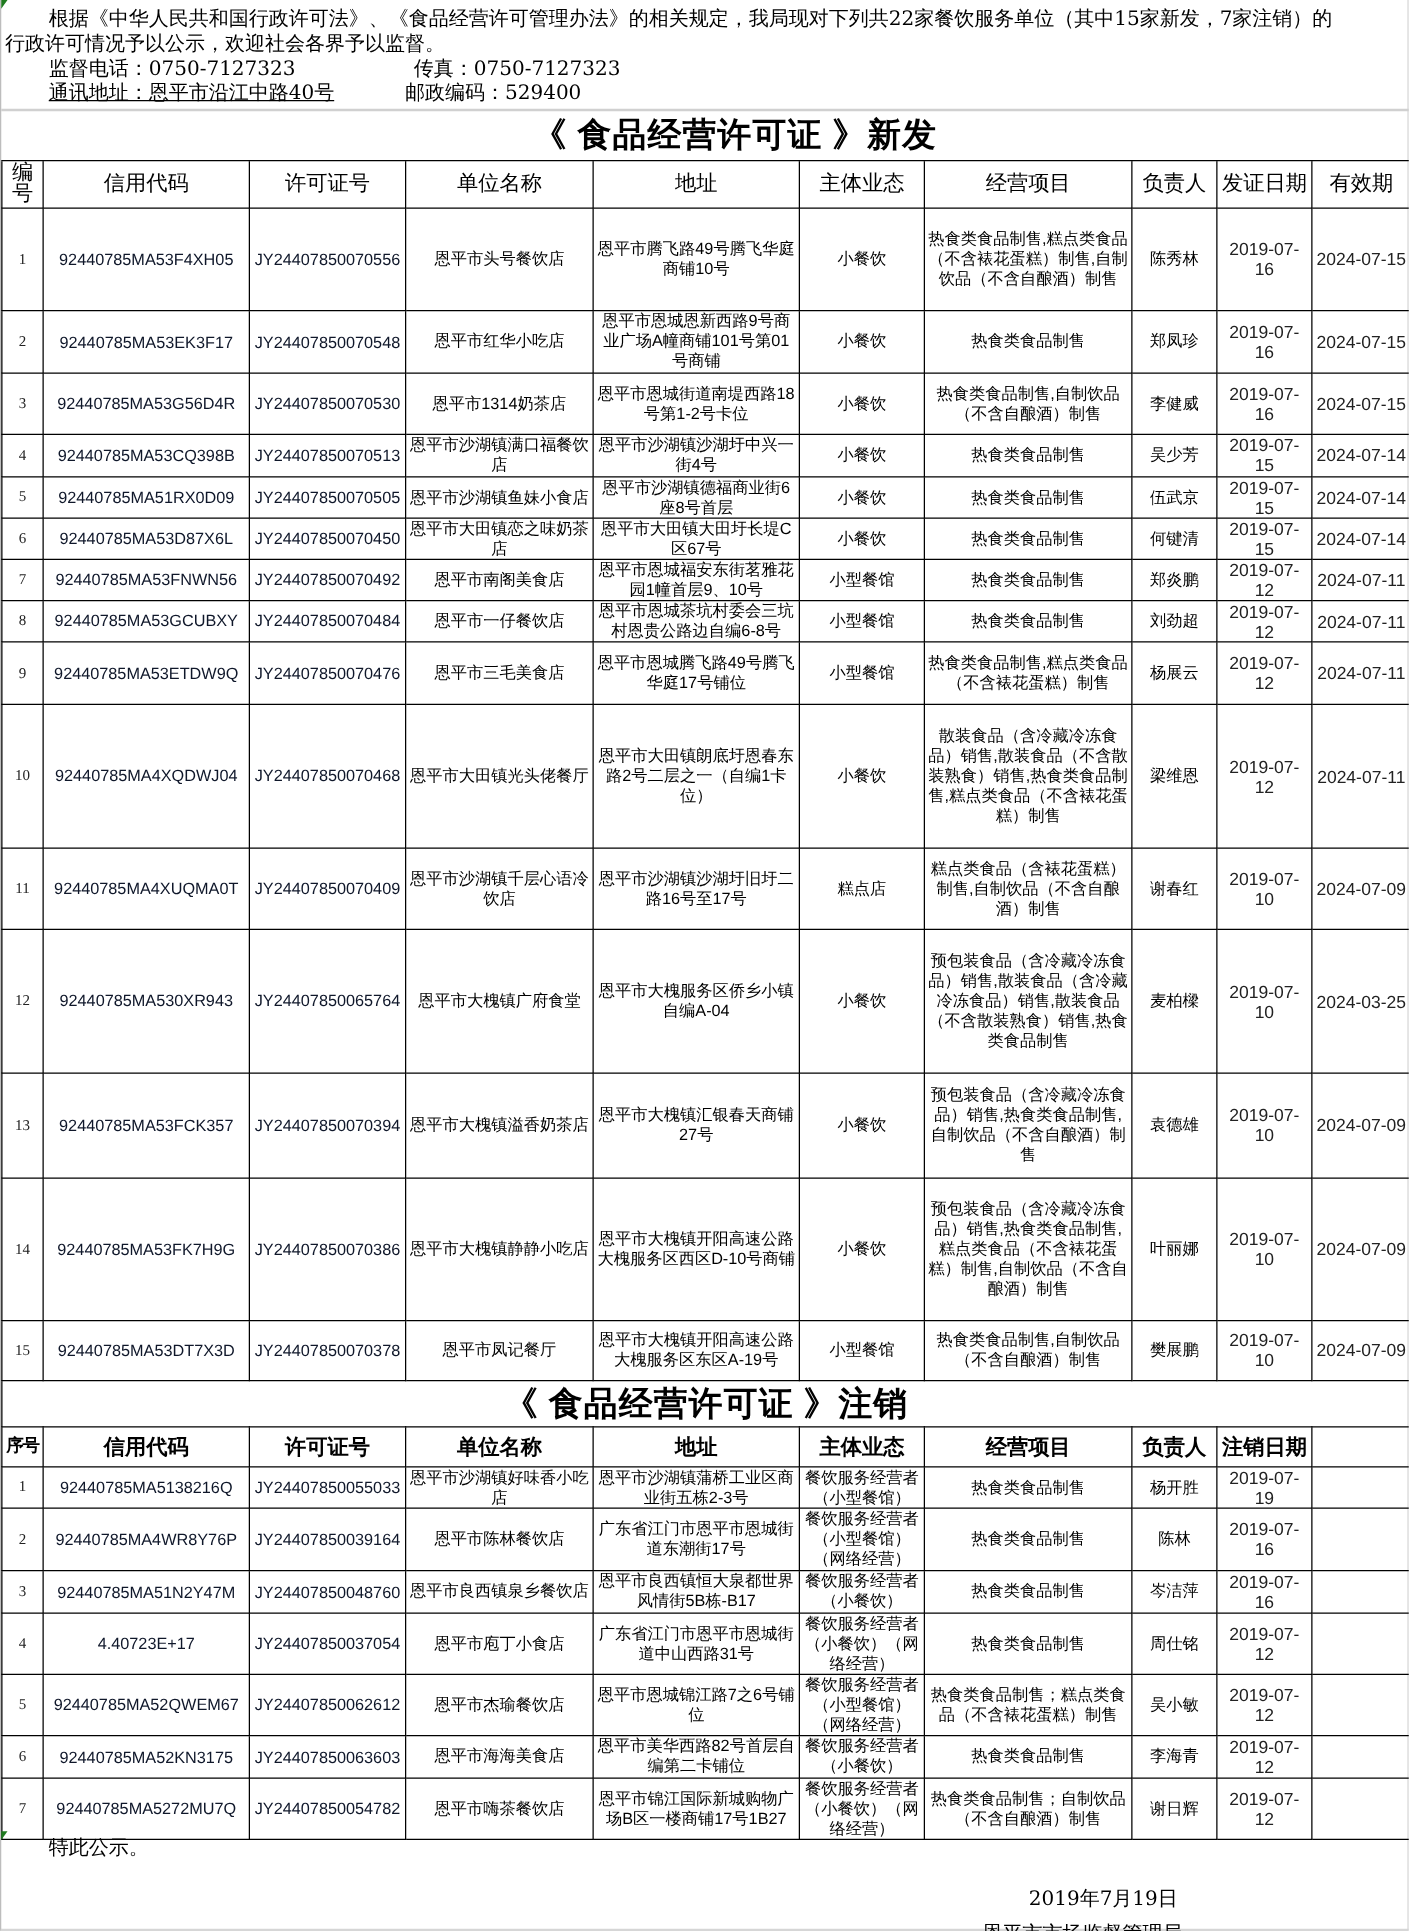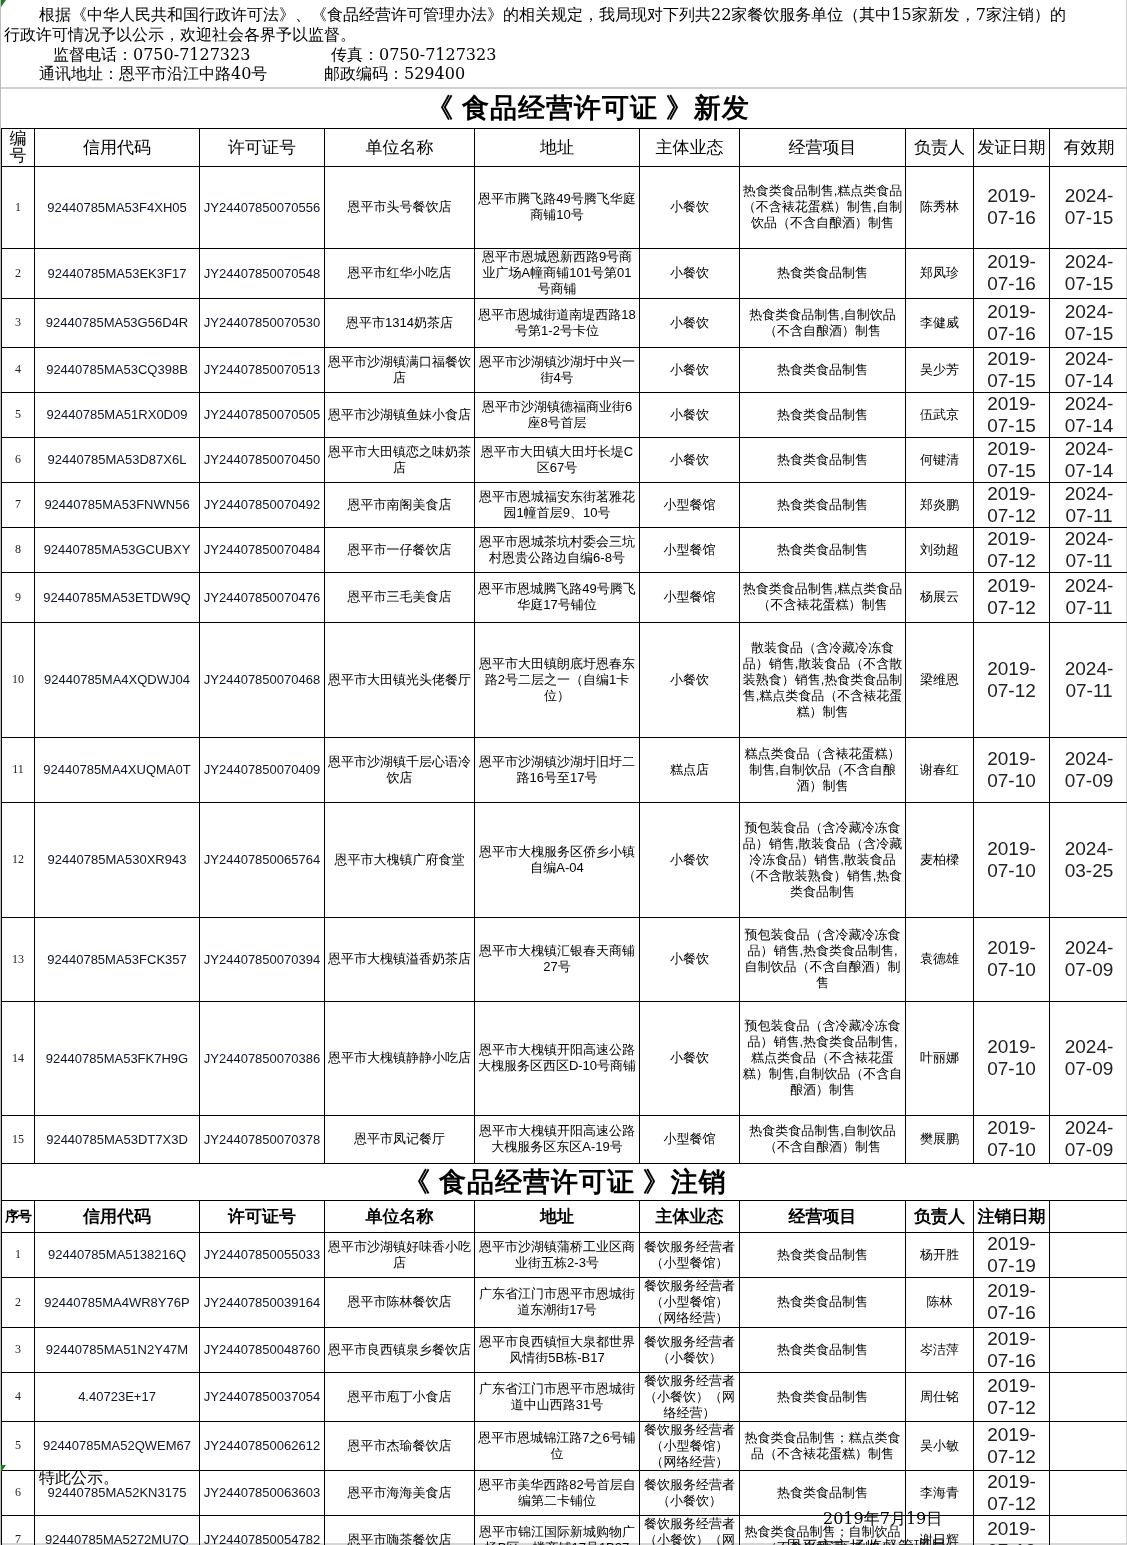--- a/index.html
+++ b/index.html
@@ -40,38 +40,38 @@
   th.h1 { font-family: "DejaVu Sans", sans-serif; font-weight: normal; font-size: 17px; line-height: 17px; padding: 0 1px; }
   th.h2 { font-family: Liberation Serif, serif; font-weight: bold; font-size: 17px; line-height: 17px; padding: 0 1px; }
   th.h2.narrow { font-size: 14px; letter-spacing: -1px; }
 
   td.c-no { font-family: "Liberation Serif", serif; font-size: 12px; color: #222; }
   td.c-credit_code, td.c-license_no { font-size: 13px; color: #0f172a; }
   td.c-name, td.c-address, td.c-business_type, td.c-scope, td.c-person {
     font-size: 13px; line-height: 16px;
   }
   td.c-scope { padding: 0 1px; }
-  td.c-issue_date, td.c-valid_until, td.c-cancel_date { font-size: 19px; color: #222; }
+  td.c-issue_date, td.c-valid_until, td.c-cancel_date { font-size: 14px; color: #222; }
 
   .footer { position: absolute; left: 0; top: 1465px; width: 1127px; height: 80px; font-family: "DejaVu Serif", serif; text-decoration: underline; }
   .footer .ln { position: absolute; white-space: nowrap; font-size: 16px; line-height: 18px; }
 </style>
 </head>
 <body>
 
 <div class="page">
 
   <div class="marker" style="left:0;top:0;"></div>
 
   <div class="notice">
     <div class="ln" style="left:38px;top:6px;">根据《中华人民共和国行政许可法》、《食品经营许可管理办法》的相关规定，我局现对下列共22家餐饮服务单位（其中15家新发，7家注销）的</div>
     <div class="ln" style="left:3px;top:26px;">行政许可情况予以公示，欢迎社会各界予以监督。</div>
-    <div class="ln" style="left:52px;top:46px;">监督电话：0750-7127323</div>
+    <div class="ln" style="left:38px;top:46px;">监督电话：0750-7127323</div>
     <div class="ln" style="left:330px;top:46px;">传真：0750-7127323</div>
-    <div class="ln" style="left:38px;top:65px;">通讯地址：恩平市沿江中路40号</div>
+    <div class="ln" style="left:38px;top:65px;text-decoration:underline;">通讯地址：恩平市沿江中路40号</div>
     <div class="ln" style="left:323px;top:65px;text-align:center;">邮政编码：529400</div>
   </div>
 
   <table class="grid">
     <colgroup>
       <col style="width:33px">
         <col style="width:165px">
         <col style="width:125px">
         <col style="width:150px">
         <col style="width:165px">

